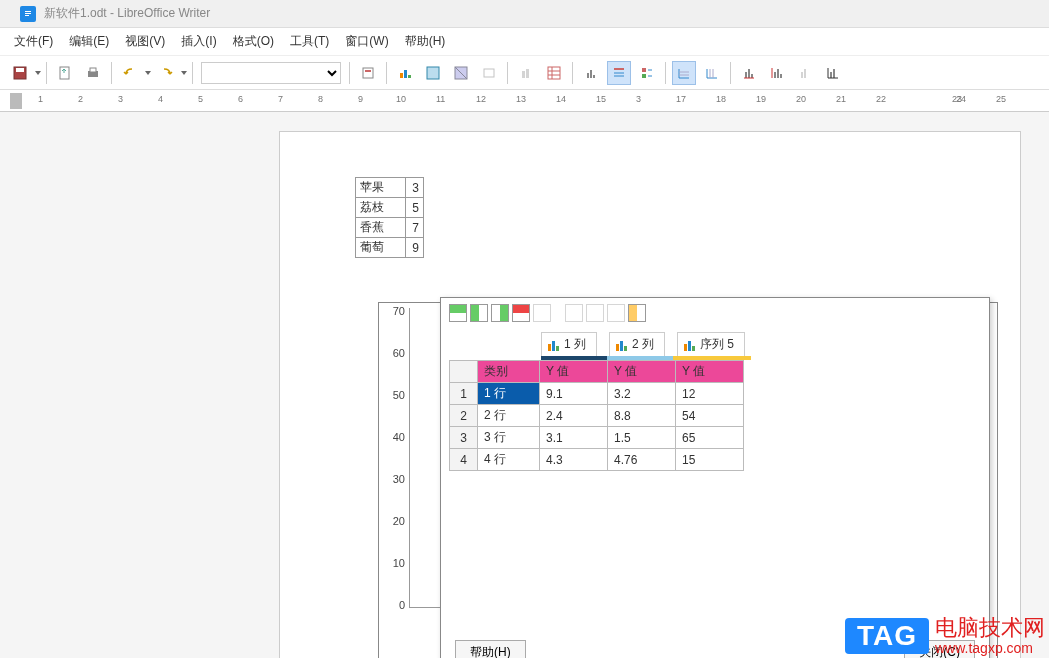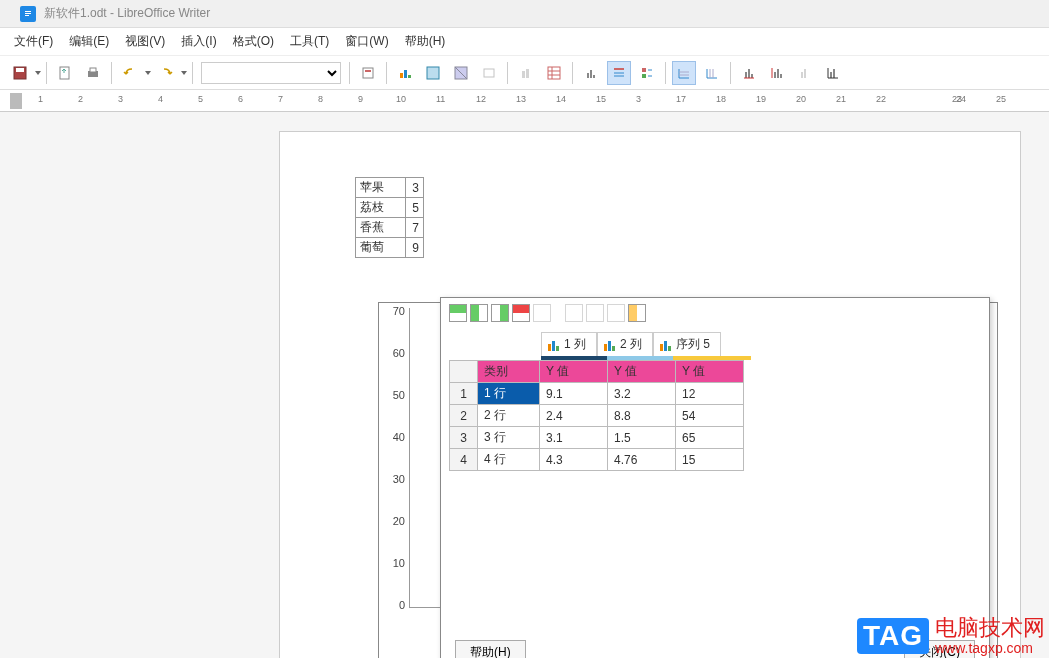--- a/index.html
+++ b/index.html
@@ -33,36 +33,36 @@
 .b-dark{background:#1c466b}
 .b-light{background:#8ec9e8}
 .b-yellow{background:#f8c93c}
 .x-label{position:absolute;bottom:-18px;font-size:11px;width:60px;text-align:center}
 .dialog{position:absolute;left:440px;top:185px;width:550px;height:380px;background:#fff;border:1px solid #888;box-shadow:2px 2px 6px rgba(0,0,0,0.2);z-index:100}
 .dlg-title{height:26px;display:flex;align-items:center;justify-content:space-between;padding:0 8px;font-size:12px}
 .dlg-close{width:16px;height:16px;cursor:pointer;font-size:14px}
 .dlg-toolbar{height:30px;display:flex;align-items:center;padding:0 8px;gap:3px}
 .dlg-tb-ico{width:18px;height:18px;border:1px solid #999;cursor:pointer;position:relative}
 .dlg-tb-ico.disabled{opacity:0.4}
-.series-header{height:28px;display:flex;align-items:flex-end;padding-left:100px;gap:0}
+.series-header{height:28px;display:flex;align-items:flex-end;padding-left:100px;gap:12px}
 .series-tab{display:flex;align-items:center;height:24px;border:1px solid #ccc;border-bottom:none;padding:0 10px 0 4px;font-size:12px;background:#fff}
 .series-ico{width:14px;height:14px;margin-right:4px}
 .series-underline{height:4px;display:flex;padding-left:100px}
 .su{height:4px}
 .data-grid{border-collapse:collapse;margin:0 8px;font-size:12px}
 .data-grid th,.data-grid td{border:1px solid #bbb;padding:2px 6px;height:19px;text-align:left;background:#fff}
 .data-grid th{background:#ec4899;font-weight:normal}
 .data-grid .row-hdr{background:#f3f3f3;text-align:center;width:28px}
 .data-grid td.sel{background:#0a5cab;color:#fff}
 .col-cat{width:62px}
 .col-y{width:68px}
 .dlg-btn-row{position:absolute;bottom:12px;left:0;right:0;display:flex;justify-content:space-between;padding:0 14px}
 .dlg-btn{height:24px;padding:0 14px;border:1px solid #aaa;background:#f6f6f6;cursor:pointer;font-size:12px}
 .watermark{position:absolute;right:4px;bottom:6px;z-index:200;display:flex;align-items:center}
-.wm-tag{background:#1e88ff;color:#fff;font-weight:bold;font-size:28px;padding:2px 6px;border-radius:4px;font-family:Arial;letter-spacing:1px}
+.wm-tag{background:#1e88ff;color:#fff;font-weight:bold;font-size:28px;padding:2px 12px;border-radius:4px;font-family:Arial;letter-spacing:1px}
 .wm-text{margin-left:6px;font-weight:normal;line-height:1.1}
 .wm-cn{color:#e02020;font-size:22px}
 .wm-url{color:#e02020;font-size:14px}
 svg{display:block}
 </style>
 </head>
 <body>
 
 <div class="title-bar">
   <div class="doc-icon">

